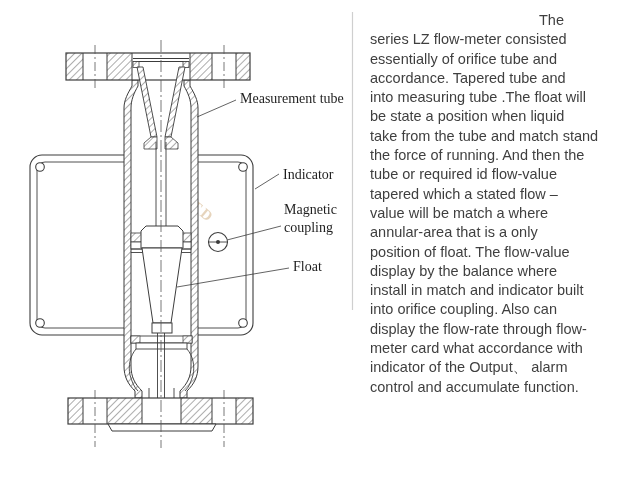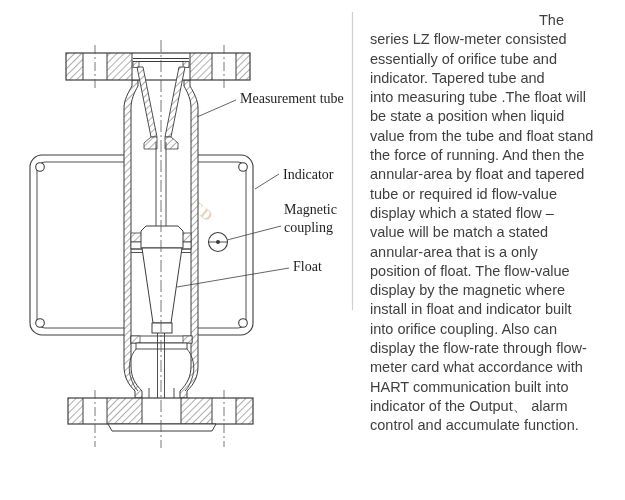--- a/index.html
+++ b/index.html
@@ -155,34 +155,32 @@
   <text class="lbl" x="283" y="179">Indicator</text>
   <text class="lbl" x="284" y="214">Magnetic</text>
   <text class="lbl" x="284" y="232">coupling</text>
   <text class="lbl" x="293" y="271">Float</text>
 </svg>
 
 <div class="desc">
       <div class="tline">The</div>
       <div class="tline">series LZ flow-meter consisted</div>
       <div class="tline">essentially of orifice tube and</div>
-      <div class="tline">indicator. Tapered tube and</div>
+      <div class="tline">accordance. Tapered tube and</div>
       <div class="tline">into measuring tube .The float will</div>
       <div class="tline">be state a position when liquid</div>
-      <div class="tline">value from the tube and float stand</div>
+      <div class="tline">take from the tube and match stand</div>
       <div class="tline">the force of running. And then the</div>
-      <div class="tline">annular-area by float and tapered</div>
       <div class="tline">tube or required id flow-value</div>
-      <div class="tline">display which a stated flow –</div>
-      <div class="tline">value will be match a stated</div>
+      <div class="tline">tapered which a stated flow –</div>
+      <div class="tline">value will be match a where</div>
       <div class="tline">annular-area that is a only</div>
       <div class="tline">position of float. The flow-value</div>
-      <div class="tline">display by the magnetic where</div>
-      <div class="tline">install in float and indicator built</div>
+      <div class="tline">display by the balance where</div>
+      <div class="tline">install in match and indicator built</div>
       <div class="tline">into orifice coupling. Also can</div>
       <div class="tline">display the flow-rate through flow-</div>
       <div class="tline">meter card what accordance with</div>
-      <div class="tline">HART communication built into</div>
       <div class="tline">indicator of the Output、 alarm</div>
       <div class="tline">control and accumulate function.</div>
     </div>
 
 </div>
 
 </body></html>

